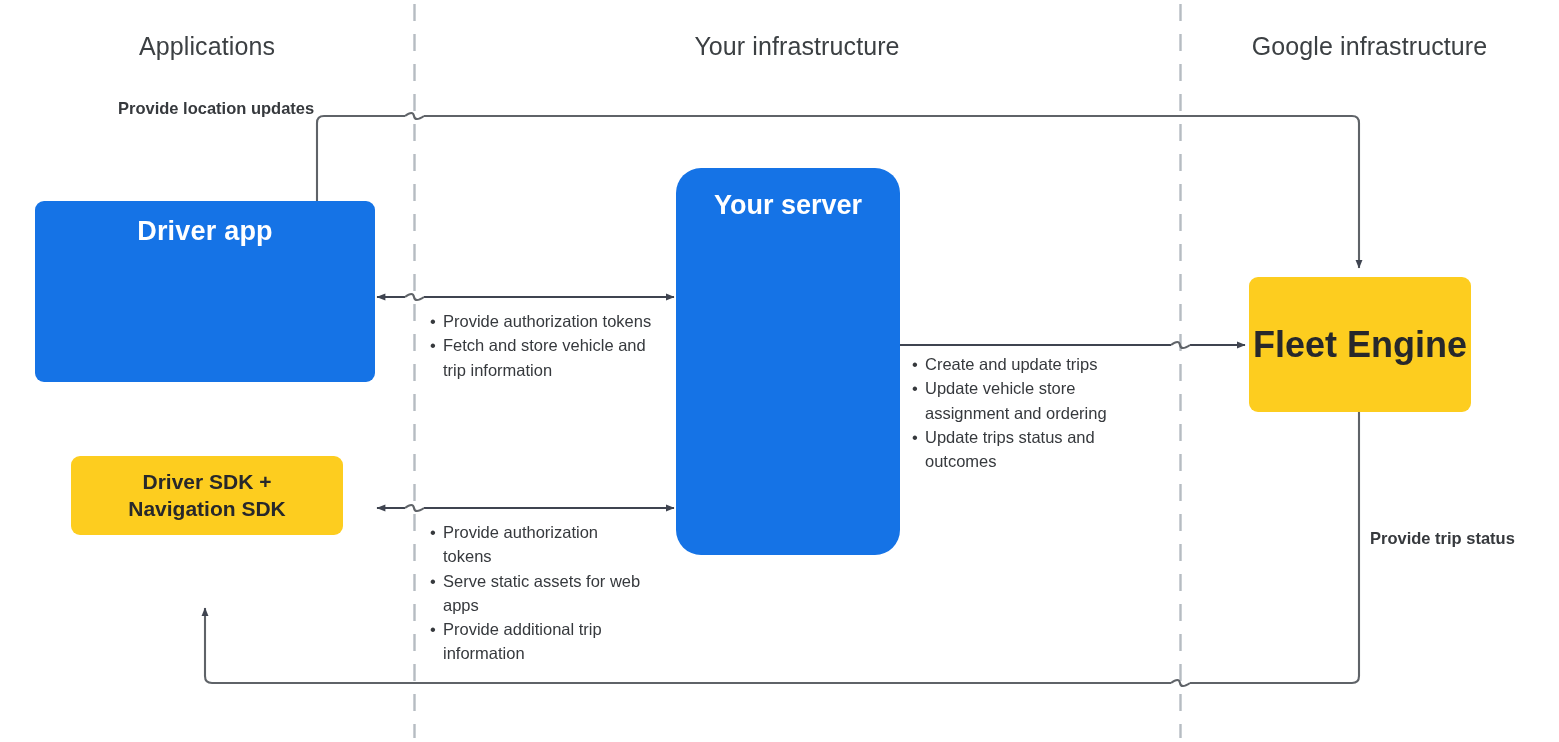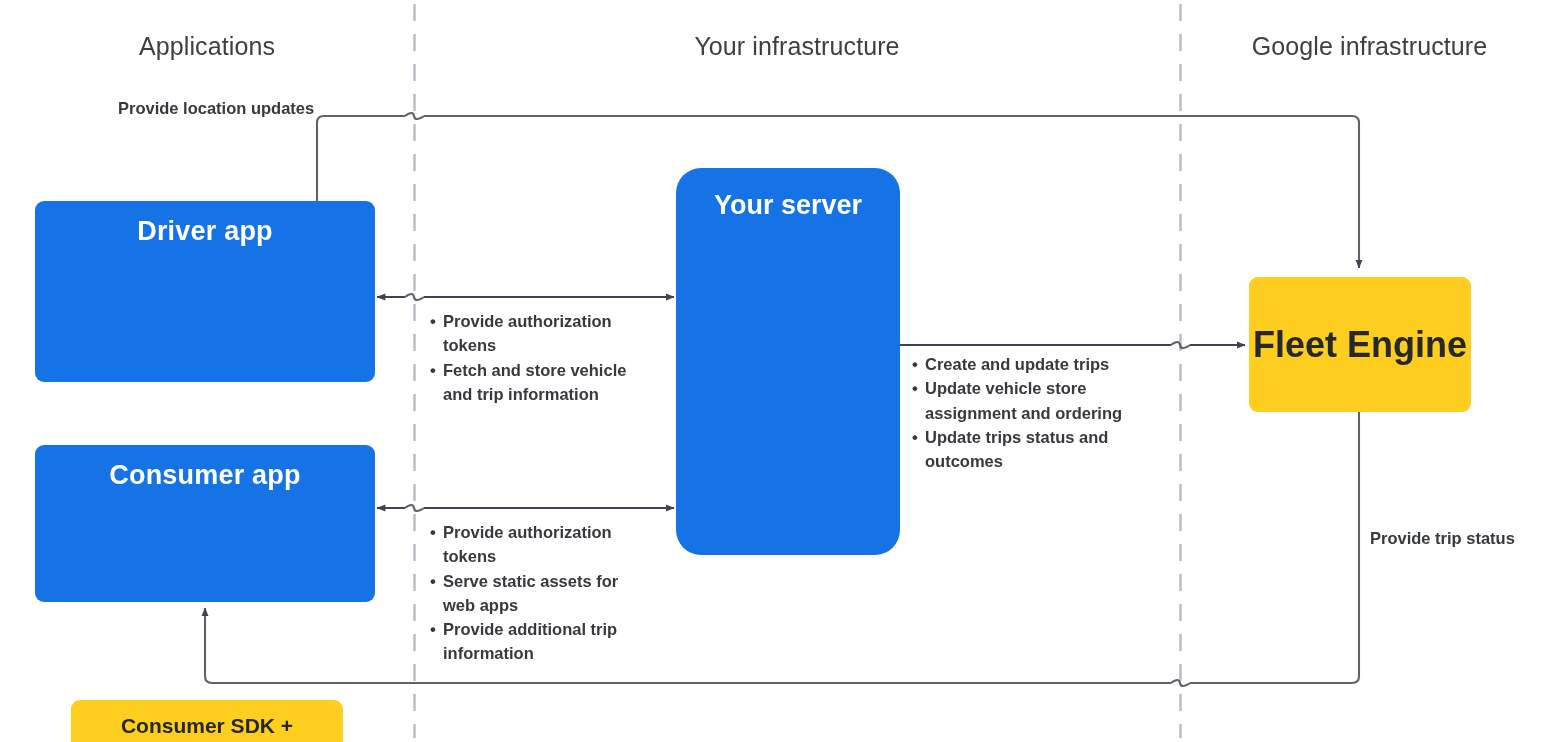--- a/index.html
+++ b/index.html
@@ -39,21 +39,21 @@
     position:absolute;border-radius:9px;background:#fdcd1f;
     display:flex;align-items:center;justify-content:center;
     color:#27282b;font-weight:bold;font-size:36px;box-sizing:border-box;
   }
 
   .note{
     position:absolute;color:#36393d;font-weight:bold;font-size:16.5px;
     line-height:1.47;white-space:nowrap;
   }
   .bullets{
-    position:absolute;color:#36393d;font-weight:bold;font-size:16.5px;
+    position:absolute;color:#36393d;font-weight:normal;font-size:16.5px;
     line-height:1.47;
   }
   .bullets ul{margin:0;padding:0;list-style:none;}
   .bullets li{
     position:relative;padding-left:13px;margin:0 0 0 0;
   }
   .bullets li:before{
     content:"\2022";position:absolute;left:0;top:0;
   }
 </style>
@@ -108,27 +108,20 @@
   <div class="zone-title" style="left:1180px;top:32px;width:379px;text-align:center;">Google infrastructure</div>
 
   <div class="app-box" style="left:35px;top:201px;width:340px;height:181px;">
     <div class="app-title" style="top:15px;">Driver app</div>
     <div class="sdk-box" style="left:36px;top:255px;width:272px;height:79px;position:absolute;">
       <span style="white-space:pre-line;">Driver SDK +
 Navigation SDK</span>
     </div>
   </div>
 
-  <div class="app-box" style="left:35px;top:445px;width:340px;height:157px;">
-    <div class="app-title" style="top:15px;">Consumer app</div>
-    <div class="sdk-box" style="left:36px;top:255px;width:272px;height:79px;position:absolute;">
-      <span style="white-space:pre-line;">Consumer SDK +
-Navigation SDK</span>
-    </div>
-  </div>
 
   <div class="server-box" style="left:676px;top:168px;width:224px;height:387px;border-radius:25px;">
     <div class="server-title" style="top:22px;">Your server</div>
   </div>
 
   <div class="engine-box" style="left:1249px;top:277px;width:222px;height:135px;">
     <span>Fleet Engine</span>
   </div>
 
   <div class="note" style="left:118px;top:96px;">Provide location updates</div>

